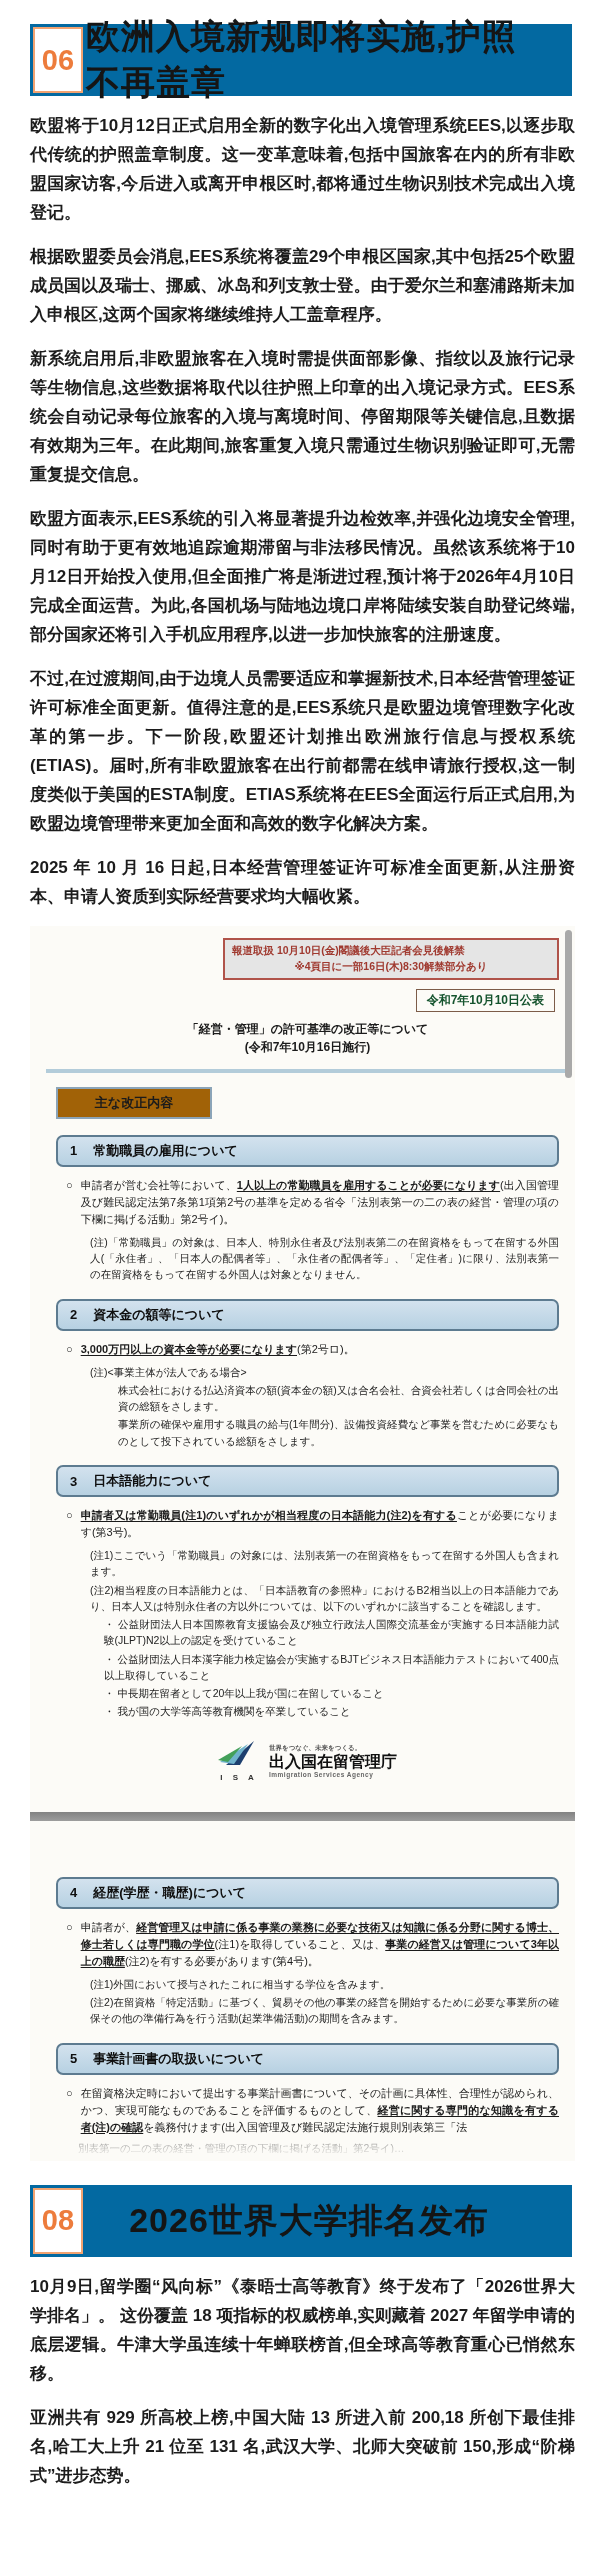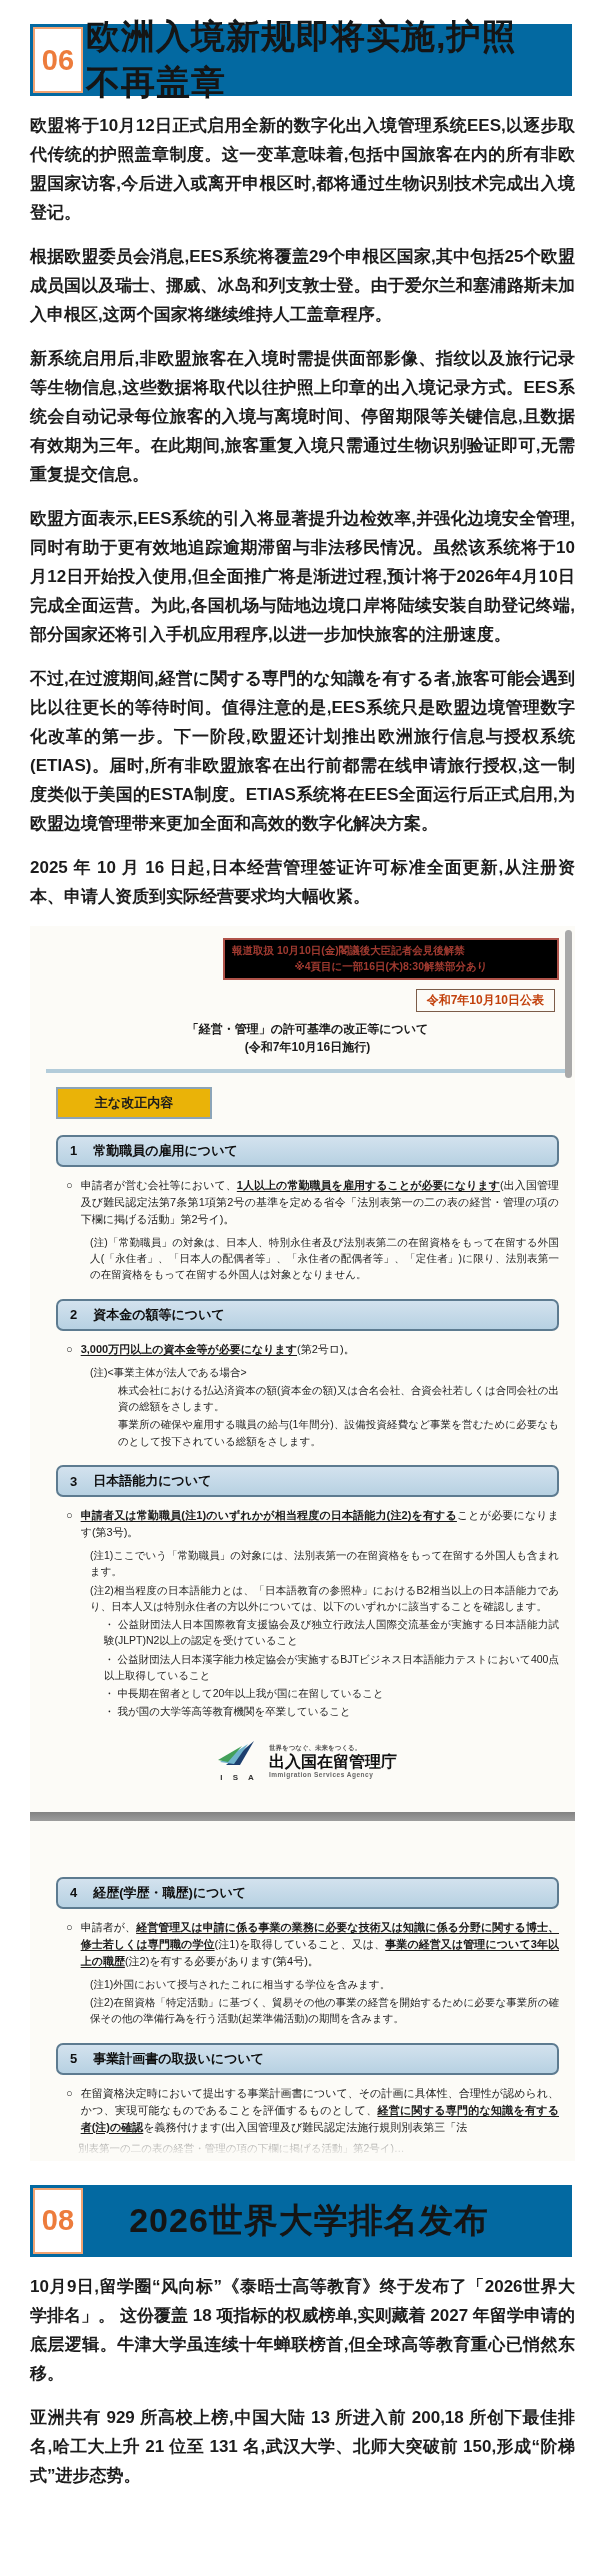--- a/index.html
+++ b/index.html
@@ -13,26 +13,26 @@
   .sec-title{flex:1;display:flex;align-items:center;justify-content:center;font-weight:700;font-size:34px;color:#151515;letter-spacing:1px;padding-right:40px;}
 
   
   p.body{margin:15px 25px 15px 30px;font-size:17px;line-height:29px;font-weight:600;text-align:justify;color:#1c1c1c;}
 
   
   .doc{position:relative;margin:8px 25px 24px 30px;background:#fcfbf7;padding:12px 16px 0 26px;
        font-family:"Liberation Sans","DejaVu Sans",sans-serif;color:#1b1b1b;}
   .doc-scroll{position:absolute;top:4px;right:3px;width:7px;height:148px;background:#a9a9a9;border-radius:4px;}
   .press-box{margin-left:auto;width:318px;border:2px solid #b0534a;color:#a03a30;font-weight:700;font-size:10.5px;line-height:1.5;
-             padding:3px 7px;text-align:left;background:#000000;}
+             padding:3px 7px;text-align:left;background:#e5e5e5;}
   .press-box .l2{text-align:center;}
-  .publish-box{margin:9px 4px 8px auto;width:fit-content;border:1.5px solid #7c5c49;padding:2px 10px;font-size:12px;font-weight:700;color:#c2410c;}
+  .publish-box{margin:9px 4px 8px auto;width:fit-content;border:1.5px solid #7c5c49;padding:2px 10px;font-size:12px;font-weight:700;color:#14532d;}
   .doc-title{font-size:12px;font-weight:700;text-align:center;line-height:1.55;margin-top:2px;}
   .doc-rule{height:4px;background:#b3ccda;margin:12px -6px 14px -10px;}
-  .main-label{width:152px;border:2.5px solid #8ba4b8;background:#eab308;text-align:center;font-weight:700;font-size:13px;
+  .main-label{width:152px;border:2.5px solid #8ba4b8;background:#a16207;text-align:center;font-weight:700;font-size:13px;
               padding:5px 0;margin:2px 0 6px 0;}
   .doc-sec{display:flex;gap:16px;align-items:center;border:2px solid #5d7b90;border-radius:7px;
            background:linear-gradient(180deg,#d3e2ee,#b7d1e2);font-size:13px;font-weight:700;color:#0f0f0f;
            padding:5px 12px;margin:16px 0 10px 0;}
   .bullet{display:flex;font-size:11px;line-height:1.55;margin:4px 0 6px 2px;text-align:justify;}
   .bullet .mark{margin:0 8px 0 8px;font-size:11px;}
   .em{font-weight:700;text-decoration:underline;text-underline-offset:2px;}
   .note{margin:2px 0 2px 34px;font-size:10.5px;line-height:1.55;text-align:justify;color:#222;}
   .n-ind1{margin-left:48px;}
   .n-ind2{margin-left:62px;}
@@ -55,21 +55,21 @@
     <div class="sec-header">
       <div class="num-box">
           <span>06</span>
         </div>
       <div class="sec-title">欧洲入境新规即将实施,护照不再盖章</div>
     </div>
     <p class="body">欧盟将于10月12日正式启用全新的数字化出入境管理系统EES,以逐步取代传统的护照盖章制度。这一变革意味着,包括中国旅客在内的所有非欧盟国家访客,今后进入或离开申根区时,都将通过生物识别技术完成出入境登记。</p>
     <p class="body">根据欧盟委员会消息,EES系统将覆盖29个申根区国家,其中包括25个欧盟成员国以及瑞士、挪威、冰岛和列支敦士登。由于爱尔兰和塞浦路斯未加入申根区,这两个国家将继续维持人工盖章程序。</p>
     <p class="body">新系统启用后,非欧盟旅客在入境时需提供面部影像、指纹以及旅行记录等生物信息,这些数据将取代以往护照上印章的出入境记录方式。EES系统会自动记录每位旅客的入境与离境时间、停留期限等关键信息,且数据有效期为三年。在此期间,旅客重复入境只需通过生物识别验证即可,无需重复提交信息。</p>
     <p class="body">欧盟方面表示,EES系统的引入将显著提升边检效率,并强化边境安全管理,同时有助于更有效地追踪逾期滞留与非法移民情况。虽然该系统将于10月12日开始投入使用,但全面推广将是渐进过程,预计将于2026年4月10日完成全面运营。为此,各国机场与陆地边境口岸将陆续安装自助登记终端,部分国家还将引入手机应用程序,以进一步加快旅客的注册速度。</p>
-    <p class="body">不过,在过渡期间,経営に関する専門的な知識を有する者,旅客可能会遇到比以往更长的等待时间。值得注意的是,EES系统只是欧盟边境管理数字化改革的第一步。下一阶段,欧盟还计划推出欧洲旅行信息与授权系统(ETIAS)。届时,所有非欧盟旅客在出行前都需在线申请旅行授权,这一制度类似于美国的ESTA制度。ETIAS系统将在EES全面运行后正式启用,为欧盟边境管理带来更加全面和高效的数字化解决方案。</p>
+    <p class="body">不过,在过渡期间,由于边境人员需要适应和掌握新技术,日本经营管理签证许可标准全面更新。值得注意的是,EES系统只是欧盟边境管理数字化改革的第一步。下一阶段,欧盟还计划推出欧洲旅行信息与授权系统(ETIAS)。届时,所有非欧盟旅客在出行前都需在线申请旅行授权,这一制度类似于美国的ESTA制度。ETIAS系统将在EES全面运行后正式启用,为欧盟边境管理带来更加全面和高效的数字化解决方案。</p>
   </section>
 
   <section>
     <p class="body">2025 年 10 月 16 日起,日本经营管理签证许可标准全面更新,从注册资本、申请人资质到实际经营要求均大幅收紧。</p>
 
     <div class="doc">
       <div class="doc-scroll"></div>
 
       <div class="press-box">
         <div>報道取扱  10月10日(金)閣議後大臣記者会見後解禁</div>

